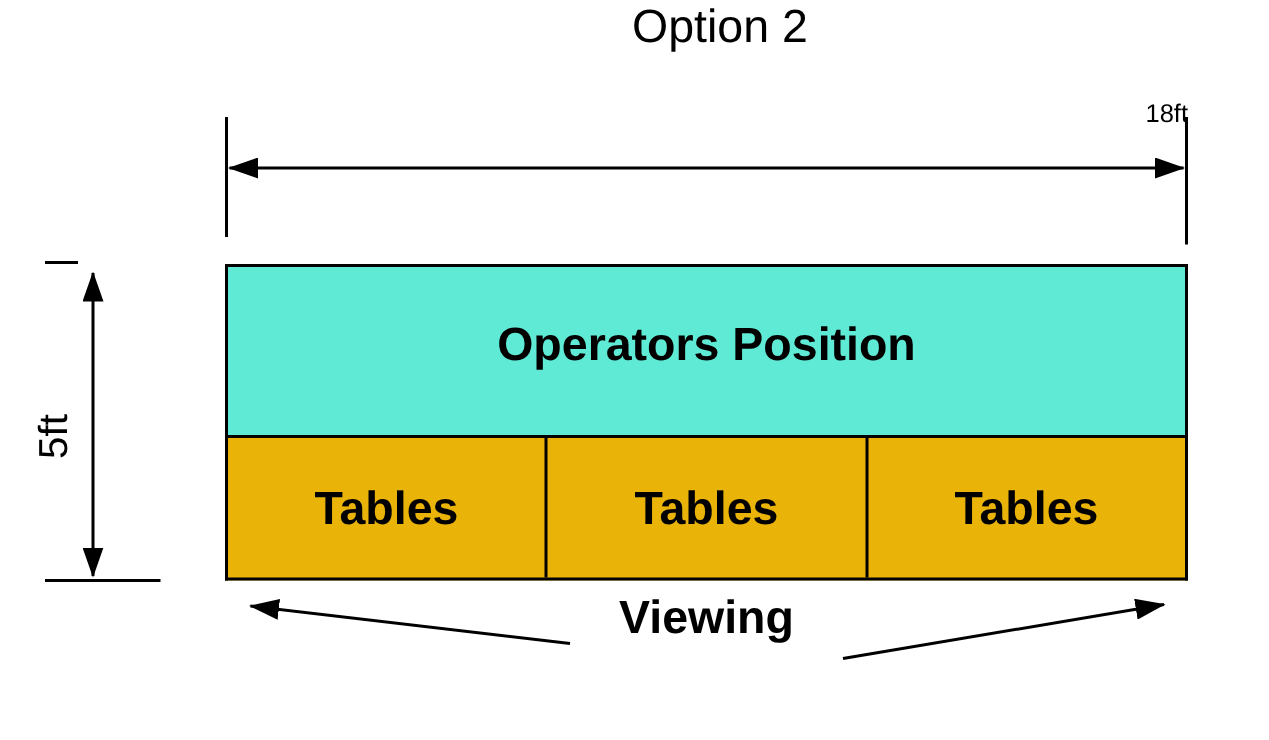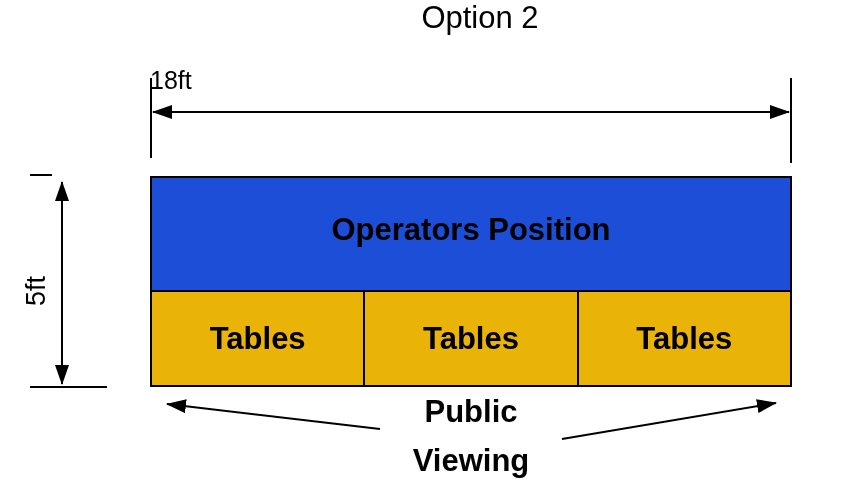--- a/index.html
+++ b/index.html
@@ -22,22 +22,22 @@
     position: absolute;
     left: 150px; top: 0px; width: 660px;
     text-align: center;
     font-size: 31px;
     font-weight: normal;
     white-space: nowrap;
   }
   .dim-width-label {
     position: absolute;
     left: 150px; top: 66px; width: 642px;
-    text-align: left;
-    font-size: 25px;
+    text-align: right;
+    font-size: 17px;
     white-space: nowrap;
   }
   .dim-height-label {
     position: absolute;
     left: 36px; top: 291px;
     transform: translate(-50%, -50%) rotate(-90deg);
     font-size: 27px;
     white-space: nowrap;
   }
   .main-rect {
@@ -114,34 +114,33 @@
 
     <line x1="30" y1="175" x2="52" y2="175" stroke="#000" stroke-width="2"></line>
     <line x1="30" y1="387" x2="107" y2="387" stroke="#000" stroke-width="2"></line>
     <line x1="62" y1="182" x2="62" y2="384" stroke="#000" stroke-width="2" marker-start="url(#mS)" marker-end="url(#mE)"></line>
 
     <line x1="380" y1="429" x2="167" y2="404" stroke="#000" stroke-width="2" marker-end="url(#mE)"></line>
     <line x1="562" y1="439" x2="776" y2="403" stroke="#000" stroke-width="2" marker-end="url(#mE)"></line>
   </svg>
 
   <div class="main-rect">
-    <div class="operators-box" style="background-color: #1d4ed8;">
+    <div class="operators-box" style="background-color: #5eead4;">
       <span>Operators Position</span>
     </div>
     <div class="tables-row">
       <div class="table-cell">
         <span>Tables</span>
       </div>
       <div class="table-cell">
         <span>Tables</span>
       </div>
       <div class="table-cell">
         <span>Tables</span>
       </div>
     </div>
   </div>
 
   <div class="public-viewing">
-    <div>Public</div>
     <div>Viewing</div>
   </div>
 
 </div>
 
 </body></html>

